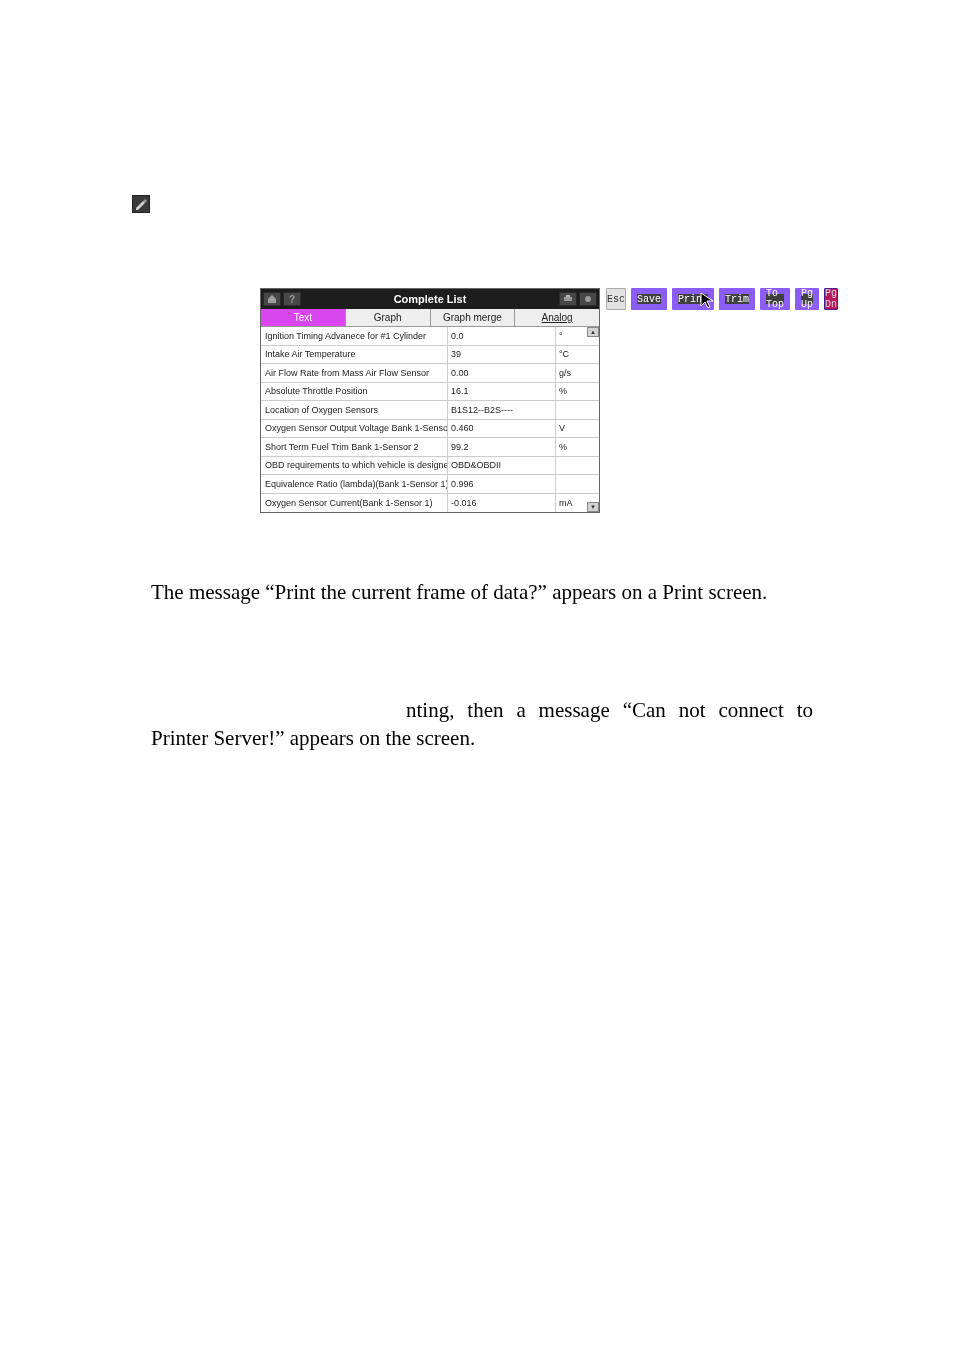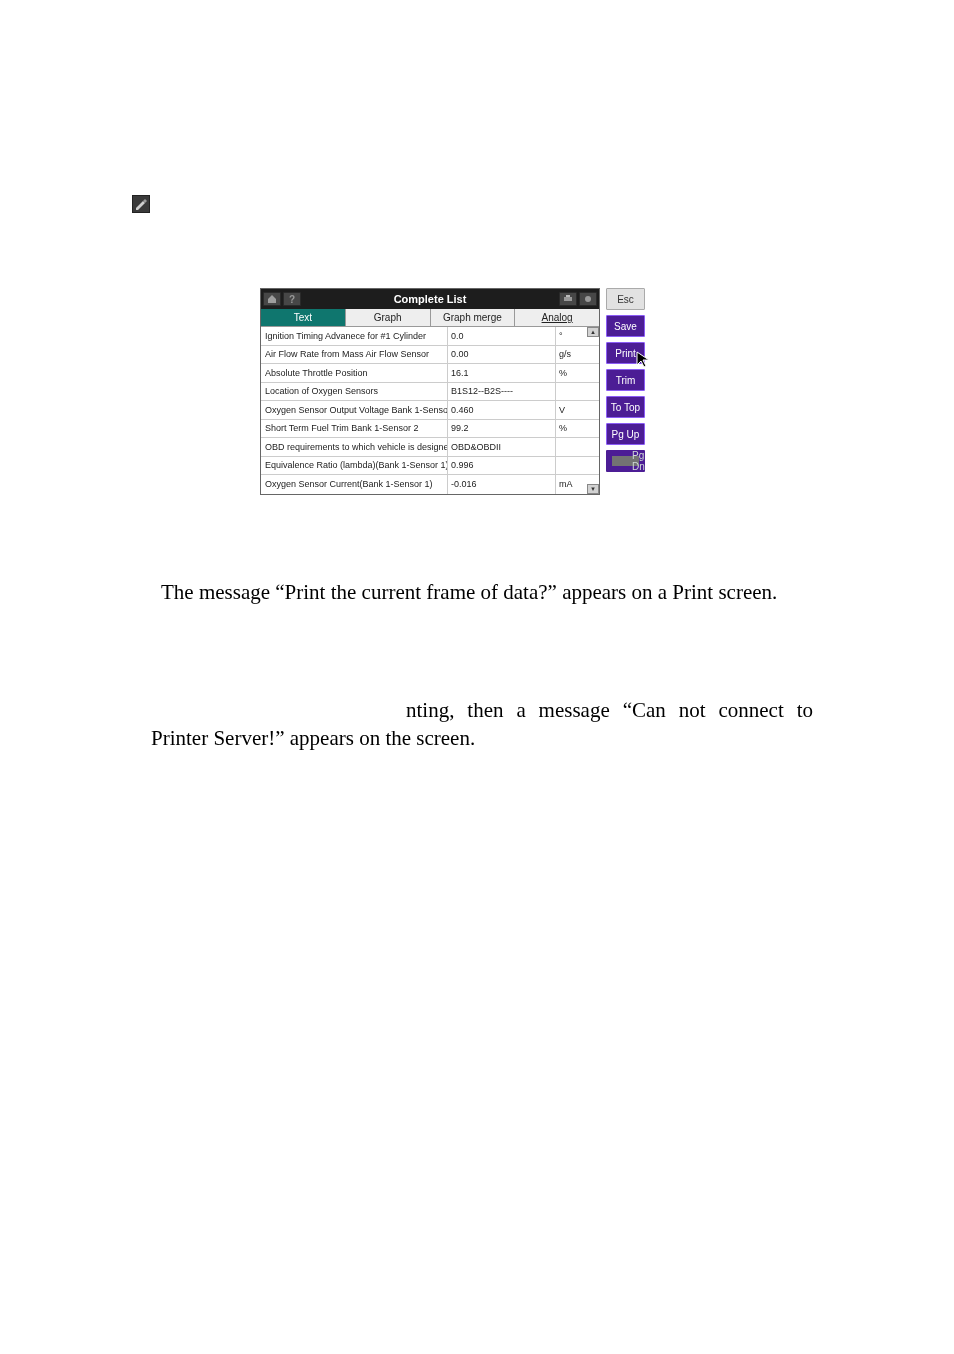--- a/index.html
+++ b/index.html
@@ -83,21 +83,21 @@
     border-right: 1px solid #999;
     display: flex;
     align-items: center;
     justify-content: center;
     font-size: 10px;
     color: #222;
     background: #eee;
   }
   .tab:last-child { border-right: none; text-decoration: underline; }
   .tab.active {
-    background: #0f766e;
+    background: #d946ef;
     color: #fff;
   }
 
   .grid {
     width: 100%;
   }
   .row {
     display: flex;
     height: 18.5px;
     border-bottom: 1px solid #ccc;
@@ -153,62 +153,62 @@
     width: 12px; height: 10px;
     background: #d2d2d2;
     border: 1px solid #888;
     font-size: 7px; color: #333;
     display:flex; align-items:center; justify-content:center;
   }
 
   .shot-side {
     width: 39px;
     display: flex;
-    flex-direction: column;
+    flex-direction: row;
     gap: 5px;
+    font-family: Liberation Mono, monospace;
   }
   .sbtn {
     height: 22px;
-    background: #4c1d95;
+    background: #404040;
     color: #fff;
     font-size: 10px;
     display: flex;
     align-items: center;
     justify-content: center;
-    border: 1px solid #8b5cf6;
+    border: 6px solid #8b5cf6;
     border-radius: 1px;
     position: relative;
   }
   .sbtn.light {
     background: #e2e2e2;
     color: #333;
     border: 1px solid #aaa;
   }
   .sbtn.disabled {
-    background: #737373;
+    background: #be185d;
     color: #cfd9d6;
-    border: 6px solid #4c1d95;
-    padding-left: 26px;
+    border: 1px solid #4c1d95;
   }
   .cursor {
     position: absolute;
     right: -10px;
     bottom: -6px;
     pointer-events: none;
   }
 
   
   .para {
     position: absolute;
     font-size: 21px;
     line-height: 1.35;
     color: #000;
     font-family: "Times New Roman", serif;
   }
-  .p1 { left: 161px; top: 578px; width: 660px; text-align: justify; font-family: Liberation Serif, serif; }
+  .p1 { left: 151px; top: 578px; width: 660px; text-align: justify; font-family: Liberation Serif, serif; }
   .p2 { left: 151px; top: 648px; width: 662px; text-align: justify; text-indent: 255px; margin-top: 48px; }
 </style>
 </head>
 <body>
 
 <div class="note-icon">
   <svg width="14" height="14" viewBox="0 0 14 14">
     <rect x="0" y="0" width="14" height="14" fill="#3a3a3a"></rect>
     <path d="M2 11 L9 4 L11 6 L4 13 L2 13 Z" fill="#cfcfcf"></path>
     <path d="M9 4 L11 2 L13 4 L11 6 Z" fill="#9a9a9a"></path>
@@ -252,20 +252,25 @@
 
       <div class="grid-wrap">
         <div class="grid">
           <div class="row">
             <div class="c-name">Ignition Timing Advanece for #1 Cylinder</div>
             <div class="c-val">0.0</div>
             <div class="c-unit">
                 <span>°</span>
                 <div class="scroll-up">▴</div>
               </div>
+          </div>
+          <div class="row">
+            <div class="c-name">Intake Air Temperature</div>
+            <div class="c-val">39</div>
+            <div class="c-unit">°C</div>
           </div>
           <div class="row">
             <div class="c-name">Air Flow Rate from Mass Air Flow Sensor</div>
             <div class="c-val">0.00</div>
             <div class="c-unit">g/s</div>
           </div>
           <div class="row">
             <div class="c-name">Absolute Throttle Position</div>
             <div class="c-val">16.1</div>
             <div class="c-unit">%</div>

